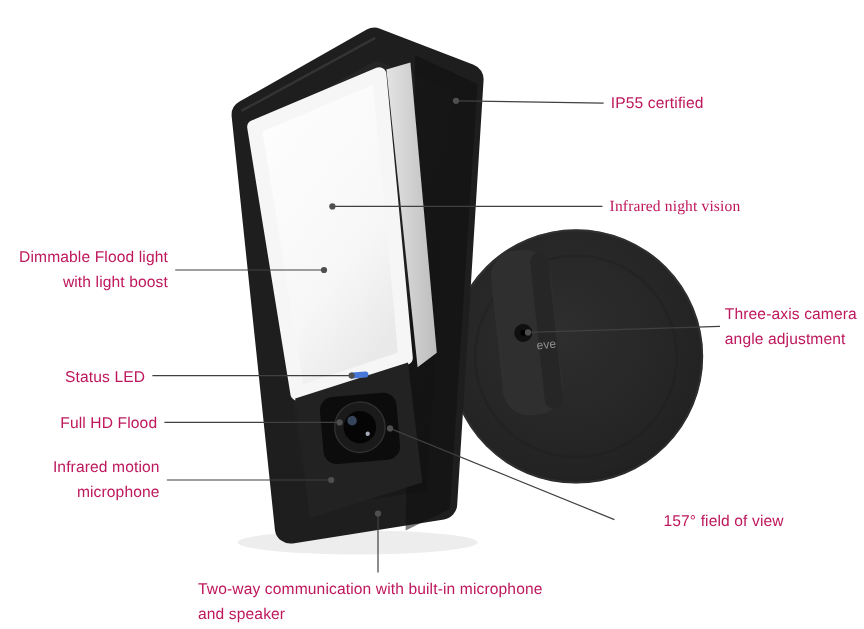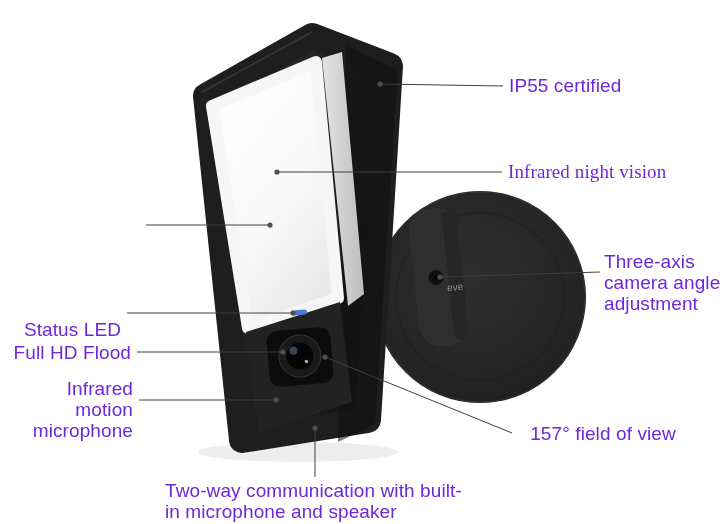--- a/index.html
+++ b/index.html
@@ -2,23 +2,23 @@
 <html><head>
 <meta charset="utf-8">
 <style>
   * { margin: 0; padding: 0; box-sizing: border-box; }
   html, body { width: 720px; height: 524px; background: #ffffff; overflow: hidden; }
   body { font-family: "Liberation Sans", sans-serif; position: relative; }
   .stage { position: absolute; inset: 0; width: 720px; height: 524px; }
   svg.artwork { position: absolute; left: 0; top: 0; width: 720px; height: 524px; display: block; }
   .callout-label {
     position: absolute;
-    font-size: 19px;
+    font-size: 13px;
     line-height: 21px;
-    color: #6d28d9;
+    color: #be185d;
     letter-spacing: 0.1px;
   }
   .align-right { text-align: right; }
   .align-left { text-align: left; }
   .align-center { text-align: left; }
 </style>
 </head>
 <body>
 
 <div class="stage">
@@ -116,16 +116,17 @@
   <div class="callout-label align-left" style="left:604px; top:251px; width:118px;">Three-axis camera angle adjustment</div>
 
   <div class="callout-label align-left" style="left:518px; top:423px; width:170px;text-align:center;">157° field of view</div>
 
   <div class="callout-label align-center" style="left:165px; top:480px; width:300px;">Two-way communication with built-in microphone and speaker</div>
 
   <div class="callout-label align-right" style="left:25px;  top:378px; width:108px;">Infrared motion microphone</div>
 
   <div class="callout-label align-right" style="left:0px;   top:342px; width:131px;">Full HD Flood</div>
 
-  <div class="callout-label align-right" style="left:0px;   top:303px; width:121px;margin-top:16px;">Status LED</div>
+  <div class="callout-label align-right" style="left:0px;   top:303px; width:121px;">Status LED</div>
 
+  <div class="callout-label align-right" style="left:0px;   top:203px; width:140px;">Dimmable Flood light with light boost</div>
 
 </div>
 
 </body></html>

